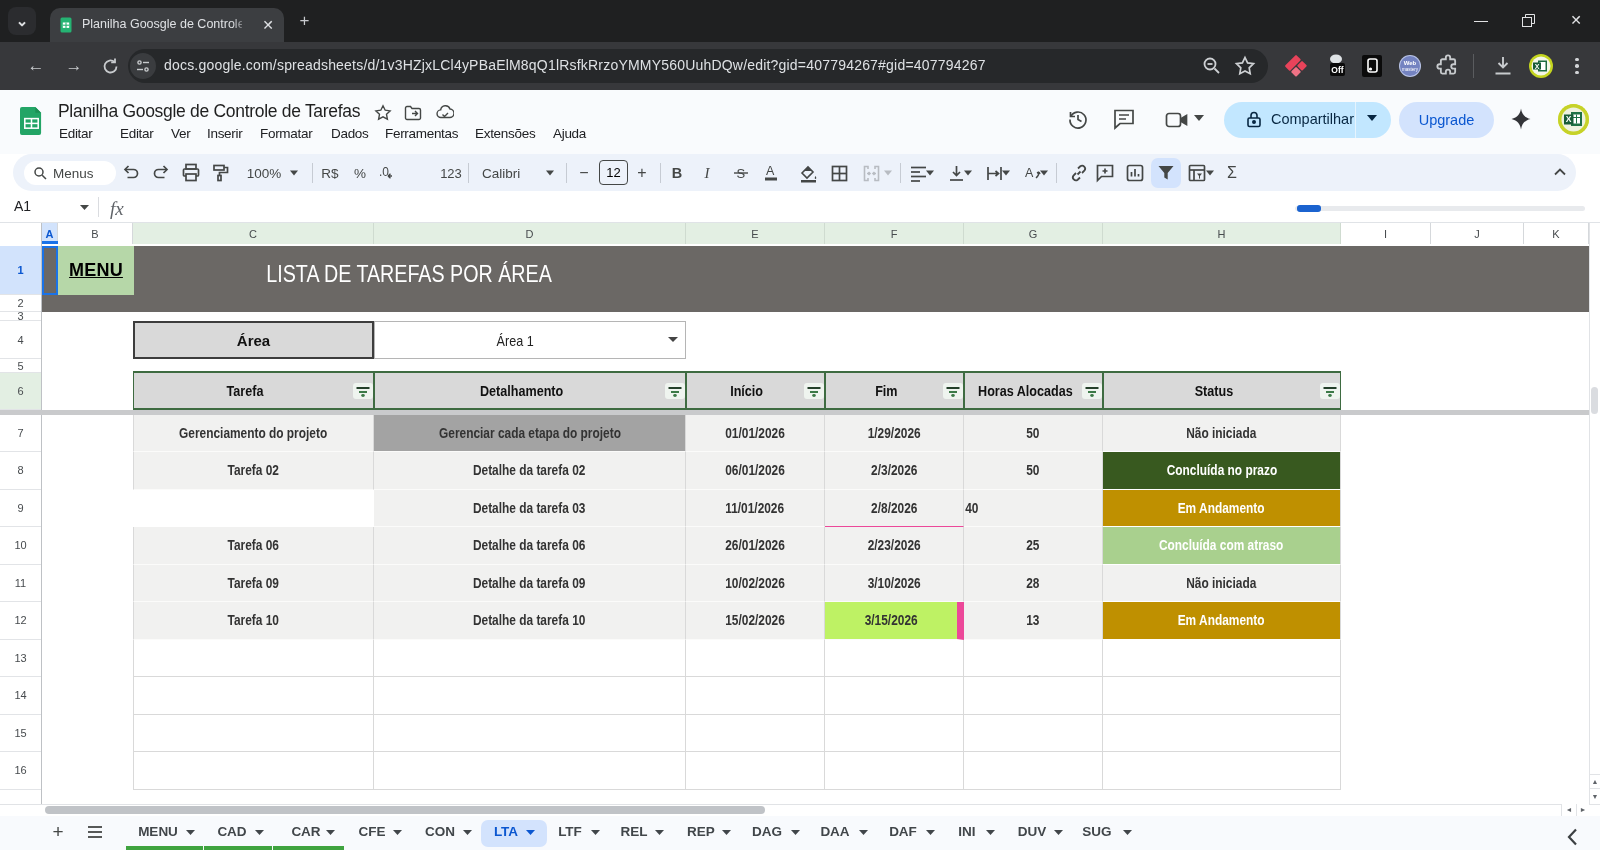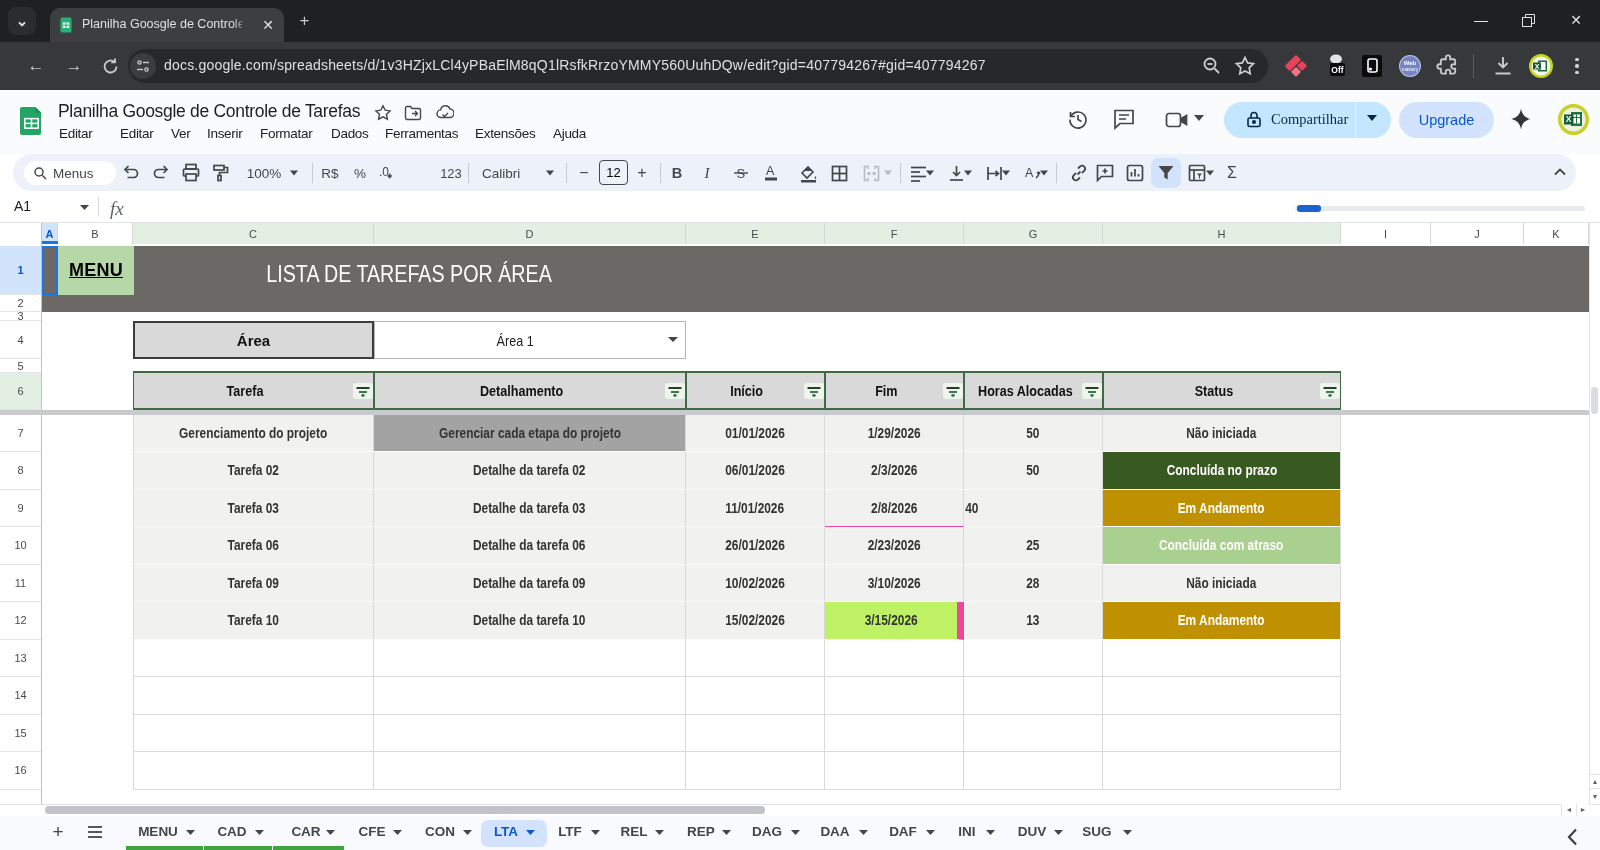--- a/index.html
+++ b/index.html
@@ -34,21 +34,21 @@
 #shead { left:0; top:90px; width:1600px; height:64px; background:#f9fbfd; }
 #slogo { left:20px; top:105px; width:23px; height:32px; }
 #stitle { left:58px; top:101px; font-size:17.5px; letter-spacing:-0.3px; color:#1f1f1f; }
 .tic { top:104px; width:18px; height:18px; color:#444746; }
 #menus { left:59px; top:126px; width:600px; height:18px; font-size:13.5px; letter-spacing:-0.3px; color:#202124; }
 #menus span { position:absolute; top:0; }
 #hist { left:1066px; top:107px; width:24px; height:24px; }
 #comm { left:1112px; top:107px; width:24px; height:24px; }
 #vid { left:1164px; top:107px; width:26px; height:26px; }
 #vidarr { left:1194px; top:115px; }
-#sharebtn { left:1224px; top:102px; width:167px; height:36px; background:#c2e7ff; border-radius:18px; color:#082742; font-size:14.5px; font-weight:500;font-family:Liberation Serif, serif; }
+#sharebtn { left:1224px; top:102px; width:167px; height:36px; background:#c2e7ff; border-radius:18px; color:#082742; font-size:14.5px; font-weight:500; }
 #sharediv { left:1355px; top:102px; width:1px; height:36px; background:#f9fbfd; opacity:.65; }
 #upg { left:1399px; top:102px; width:95px; height:36px; background:#d3e3fd; border-radius:18px; color:#0b57d0; font-size:14.5px; font-weight:500; display:flex; align-items:center; justify-content:center; }
 #gem { left:1509px; top:107px; width:24px; height:24px; }
 #avatar { left:1558px; top:104px; width:31px; height:31px; border-radius:50%; background:#cfdb2a; overflow:hidden; }
 
 
 #tbar { left:13px; top:154px; width:1563px; height:37px; background:#edf2fa; border-radius:19px; color:#444746; }
 #menusbox { left:24px; top:161px; width:92px; height:24px; background:#fff; border-radius:12px; font-size:13.5px; color:#444746; display:flex; align-items:center; gap:6px; padding-left:9px; }
 .ti { top:160px; width:26px; height:26px; display:flex; align-items:center; justify-content:center; font-size:14px; color:#444746; }
 .tsep { top:163px; width:1px; height:20px; background:#c6cbd3; }
@@ -608,23 +608,20 @@
       <span style="font-size:14px;font-weight:700;color:#333;transform:scaleX(.85);white-space:nowrap;">06/01/2026</span>
     </div>
     <div class="g" style="left:783px;top:208px;width:139px;height:37.5px;background:#f1f1f0;border-right:1px solid #d9d9d9;border-bottom:1px solid #fbfbfa;display:flex;align-items:center;justify-content:center;">
       <span style="font-size:14px;font-weight:700;color:#333;transform:scaleX(.85);white-space:nowrap;">2/3/2026</span>
     </div>
     <div class="g" style="left:922px;top:208px;width:139px;height:37.5px;background:#f1f1f0;border-right:1px solid #d9d9d9;border-bottom:1px solid #fbfbfa;display:flex;align-items:center;justify-content:center;">
       <span style="font-size:14px;font-weight:700;color:#333;transform:scaleX(.85);white-space:nowrap;">50</span>
     </div>
     <div class="g" style="left:1061px;top:208px;width:238px;height:37.5px;background:#38591f;border-right:1px solid #d9d9d9;border-bottom:1px solid #fff;display:flex;align-items:center;justify-content:center;">
       <span style="font-size:14px;font-weight:700;color:#fff;transform:scaleX(.85);white-space:nowrap;">Concluída no prazo</span>
-    </div>
-    <div class="g" style="left:91px;top:245.5px;width:241px;height:37.5px;background:#f1f1f0;border-right:1px solid #d9d9d9;border-bottom:1px solid #fbfbfa;border-left:1px solid #d9d9d9;display:flex;align-items:center;justify-content:center;">
-      <span style="font-size:14px;font-weight:700;color:#333;transform:scaleX(.85);white-space:nowrap;">Tarefa 03</span>
     </div>
     <div class="g" style="left:332px;top:245.5px;width:312px;height:37.5px;background:#f1f1f0;border-right:1px solid #d9d9d9;border-bottom:1px solid #fbfbfa;display:flex;align-items:center;justify-content:center;">
       <span style="font-size:14px;font-weight:700;color:#333;transform:scaleX(.85);white-space:nowrap;">Detalhe da tarefa 03</span>
     </div>
     <div class="g" style="left:644px;top:245.5px;width:139px;height:37.5px;background:#f1f1f0;border-right:1px solid #d9d9d9;border-bottom:1px solid #fbfbfa;display:flex;align-items:center;justify-content:center;">
       <span style="font-size:14px;font-weight:700;color:#333;transform:scaleX(.85);white-space:nowrap;">11/01/2026</span>
     </div>
     <div class="g" style="left:783px;top:245.5px;width:139px;height:37.5px;background:#f1f1f0;border-right:1px solid #d9d9d9;border-bottom:1px solid #ec4899;display:flex;align-items:center;justify-content:center;">
       <span style="font-size:14px;font-weight:700;color:#333;transform:scaleX(.85);white-space:nowrap;">2/8/2026</span>
     </div>

